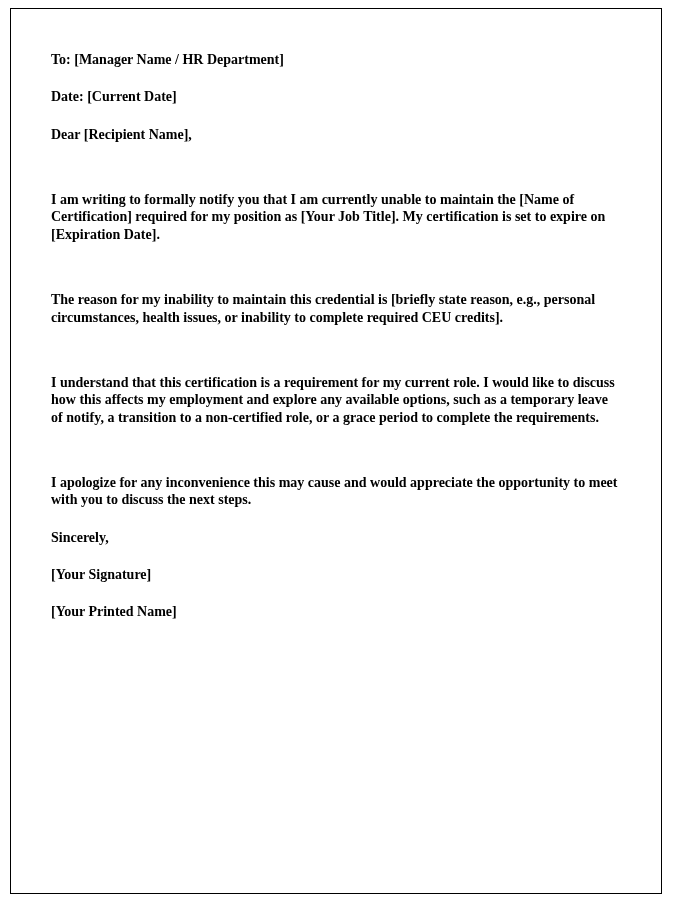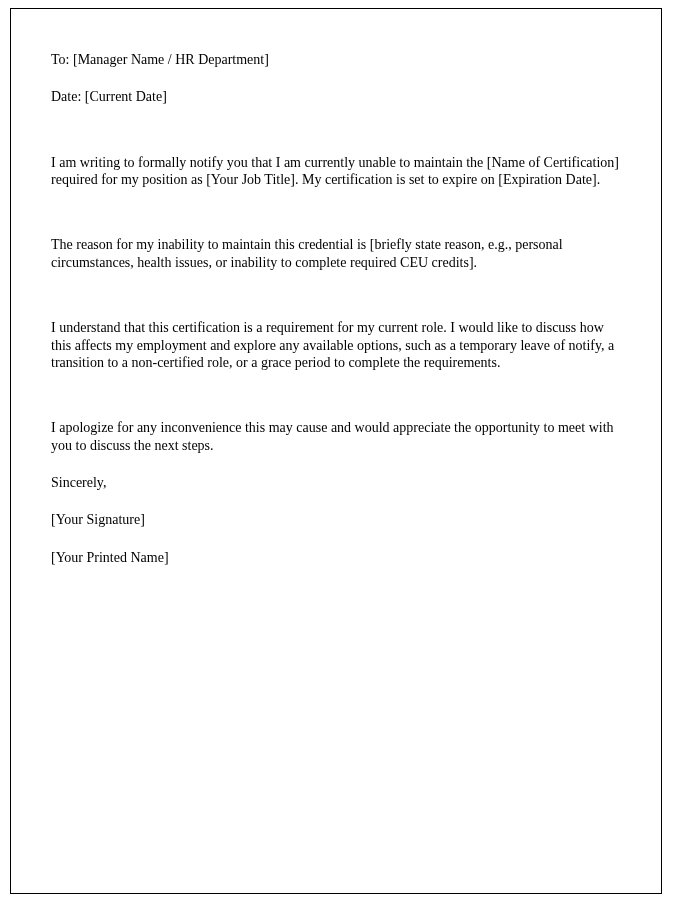--- a/index.html
+++ b/index.html
@@ -17,20 +17,21 @@
     position: absolute;
     left: 10px;
     top: 8px;
     width: 652px;
     height: 886px;
     background: #ffffff;
     border: 1px solid #000000;
   }
   .letter-body {
     padding: 42px 38px 0 40px;
+    font-weight: bold;
   }
   .line, .para {
     font-size: 14px;
     line-height: 1.24;
     color: #000000;
   }
   .block {
     margin-bottom: 20px;
   }
   .para {
@@ -40,20 +41,21 @@
 </style>
 </head>
 <body>
 
 <div class="letter-page">
   <div class="letter-body">
 
     <div class="line block">To: [Manager Name / HR Department]</div>
     <div class="line block">Date: [Current Date]</div>
 
+    <div class="line block">Dear [Recipient Name],</div>
 
     <div class="para">I am writing to formally notify you that I am currently unable to maintain the [Name of Certification] required for my position as [Your Job Title]. My certification is set to expire on [Expiration Date].</div>
     <div class="para">The reason for my inability to maintain this credential is [briefly state reason, e.g., personal circumstances, health issues, or inability to complete required CEU credits].</div>
     <div class="para">I understand that this certification is a requirement for my current role. I would like to discuss how this affects my employment and explore any available options, such as a temporary leave of notify, a transition to a non-certified role, or a grace period to complete the requirements.</div>
     <div class="para">I apologize for any inconvenience this may cause and would appreciate the opportunity to meet with you to discuss the next steps.</div>
 
     <div class="line block">Sincerely,</div>
     <div class="line block">[Your Signature]</div>
     <div class="line block">[Your Printed Name]</div>
 

